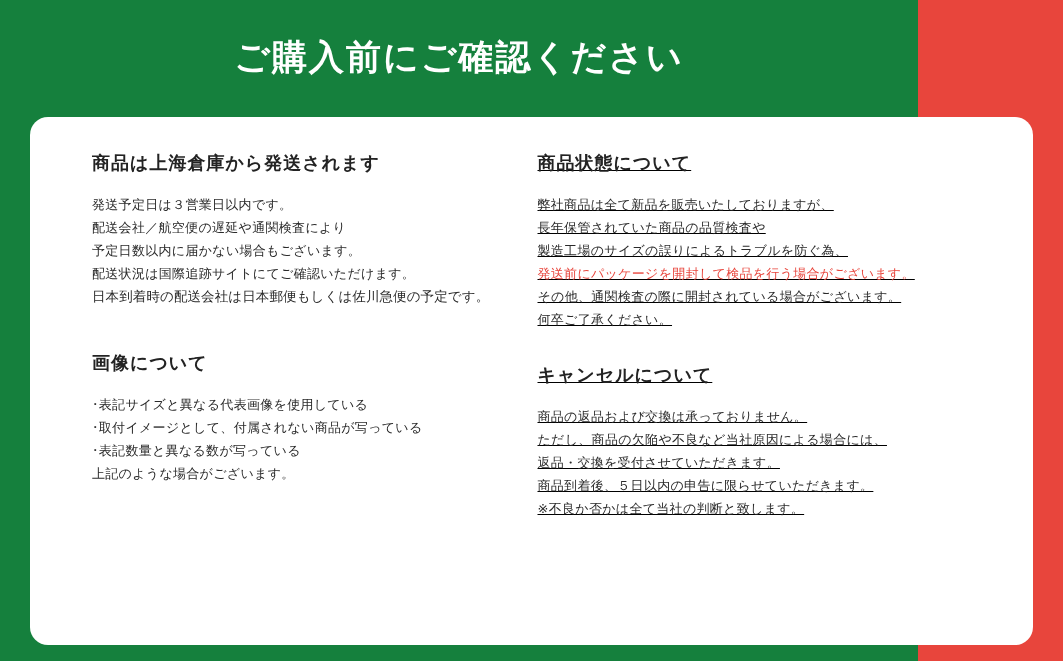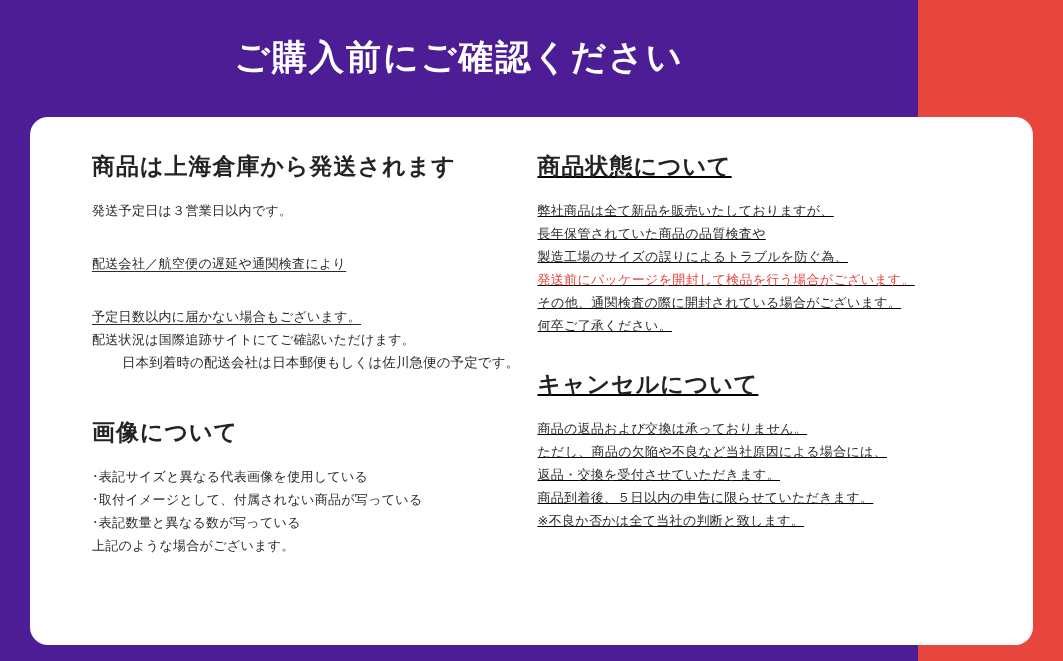--- a/index.html
+++ b/index.html
@@ -10,21 +10,21 @@
     width: 1063px;
     height: 661px;
     background: #e8453c;
     font-family: "Liberation Sans", "DejaVu Sans", sans-serif;
     overflow: hidden;
   }
   .page {
     position: relative;
     width: 918px;
     height: 661px;
-    background: #4c1d95;
+    background: #15803d;
     box-sizing: border-box;
   }
   .headline {
     text-align: center;
     color: #ffffff;
     font-size: 35px;
     font-weight: bold;
     letter-spacing: 2px;
     padding-top: 36px;
     line-height: 1.2;
@@ -46,46 +46,43 @@
     width: 100%;
   }
   .col {
     width: 50%;
     box-sizing: border-box;
   }
   .col-left { padding-right: 18px; padding-left: 28px; }
   .col-right { padding-left: 6px; text-decoration: underline; }
 
   .sec-title {
-    font-size: 23px;
+    font-size: 18px;
     font-weight: bold;
     color: #232323;
     letter-spacing: 1px;
     margin: 0 0 18px 0;
     line-height: 1.2;
   }
   .sec-block {
     margin-bottom: 34px;
   }
   .line {
     font-size: 13px;
     color: #2a2a2a;
     line-height: 1.78;
     letter-spacing: 0.3px;
     white-space: nowrap;
   }
   .line.small {
     font-size: 13.5px;
     letter-spacing: 0.1px;
-    margin-left: 30px;
   }
   .line.underline {
-    text-decoration: underline;
     text-underline-offset: 3px;
-    margin-top: 30px;
   }
   .line.red {
     color: #e8453c;
   }
   .spacer-sm { height: 6px; }
   .grp-2 { margin-top: 44px; }
   .grp-2r { margin-top: 26px; }
 </style>
 </head>
 <body>

